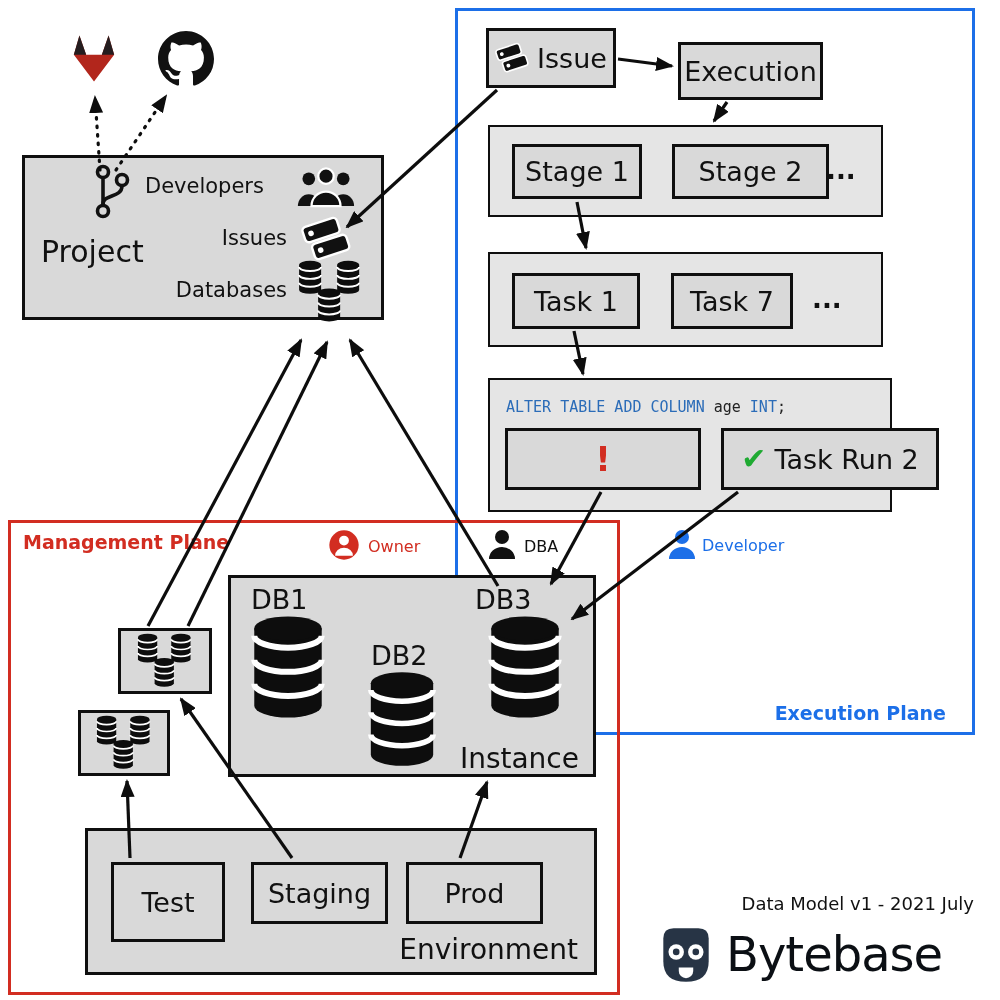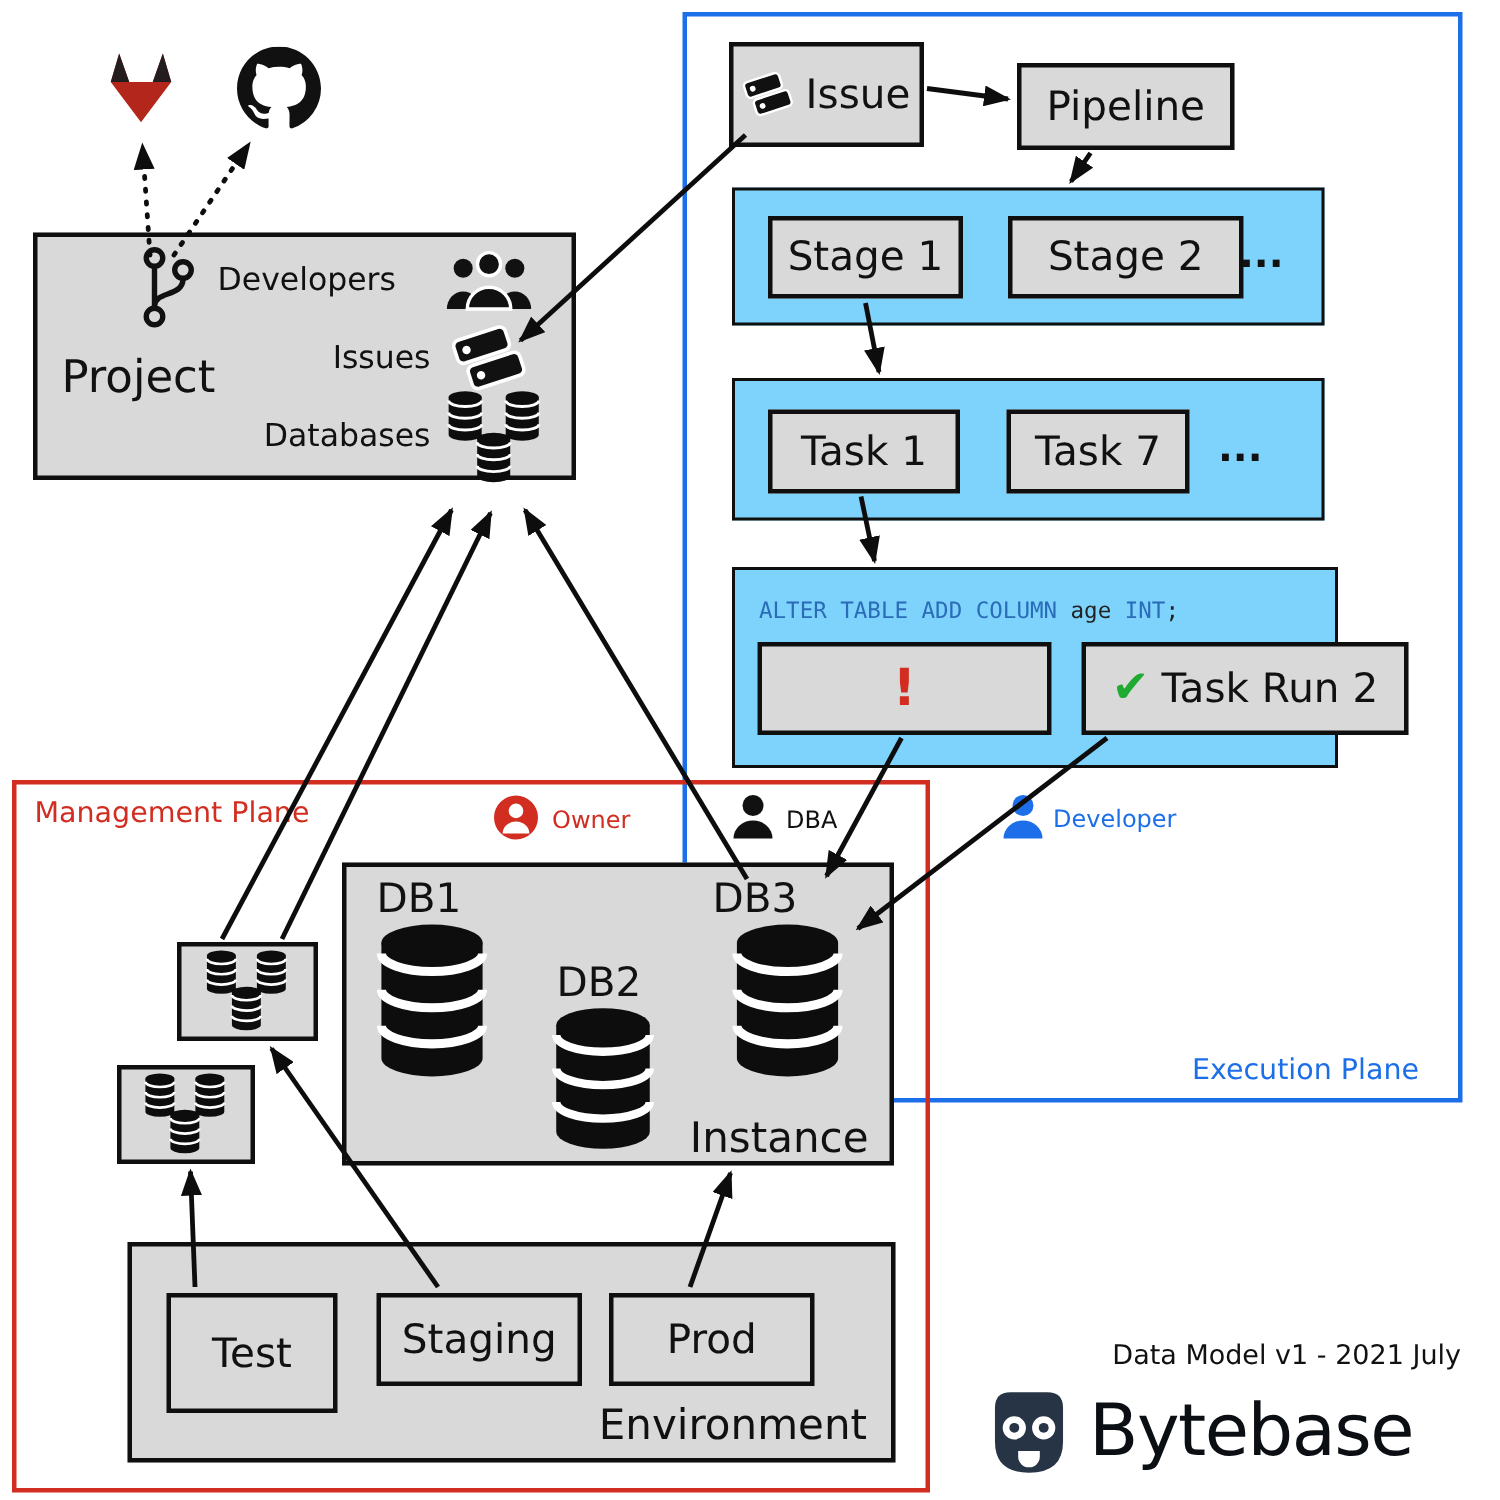--- a/index.html
+++ b/index.html
@@ -2,23 +2,23 @@
 <html><head>
 <meta charset="utf-8">
 <style>
   *{margin:0;padding:0;box-sizing:border-box}
   html,body{width:1000px;height:1000px}
   body{position:relative;background:#fff;font-family:"DejaVu Sans",sans-serif;color:#111;overflow:hidden}
   .abs{position:absolute}
   .plane{position:absolute;background:transparent}
   .plane-exec{border:3px solid #1c6fe8}
   .plane-mgmt{border:3px solid #d22d21}
-  .plane-label{position:absolute;font-size:19px;font-weight:400}
+  .plane-label{position:absolute;font-size:19px;font-weight:700}
   .gbox{position:absolute;background:#d9d9d9;border:3px solid #0f0f0f}
-  .wbox{position:absolute;background:#7dd3fc;border:2.5px solid #0f0f0f}
+  .wbox{position:absolute;background:#e5e5e5;border:2.5px solid #0f0f0f}
   .cbox{display:flex;align-items:center;justify-content:center;gap:8px}
   .box-label{font-size:27px;color:#111;white-space:nowrap}
   .small-label{font-size:21px;color:#111;white-space:nowrap}
   .role-label{font-size:16px;white-space:nowrap}
   .dots{font-size:26px;font-weight:700}
   .sql{position:absolute;font-family:"DejaVu Sans Mono",monospace;font-size:15px;white-space:nowrap}
   .sql .kw{color:#2b6cb8}
   .sql .id{color:#222}
   .glyph-error{color:#d22d21;font-weight:900;font-size:34px;line-height:1}
   .glyph-ok{color:#1faa32;font-weight:900;font-size:30px;line-height:1}
@@ -139,31 +139,31 @@
   </div>
 
   <div class="abs small-label" style="left:120px;top:120px;width:142px;text-align:right">Databases</div>
   <div class="iconbox" style="left:268px;top:102px;width:74px;height:64px">
     <svg width="74" height="64">
         <use href="#sym-db-cluster" width="74" height="64"></use>
       </svg>
   </div>
 </div>
 
-<div class="gbox cbox" style="left:486px;top:28px;width:130px;height:70px">
+<div class="gbox cbox" style="left:486px;top:28px;width:130px;height:60px">
   <span class="iconbox" style="position:static;width:34px;height:34px">
     <svg width="34" height="34">
         <use href="#sym-tags" width="34" height="34"></use>
       </svg>
   </span>
   <span class="box-label">Issue</span>
 </div>
 
 <div class="gbox cbox" style="left:678px;top:42px;width:145px;height:58px">
-  <span class="box-label">Pipeline</span>
+  <span class="box-label">Execution</span>
 </div>
 
 <div class="wbox" style="left:488px;top:125px;width:395px;height:92px">
   <div class="gbox cbox" style="left:22px;top:17px;width:130px;height:55px">
     <span class="box-label">Stage 1</span>
   </div>
   <div class="gbox cbox" style="left:182px;top:17px;width:157px;height:55px">
     <span class="box-label">Stage 2</span>
   </div>
   <span class="abs dots" style="left:336px;top:28px">...</span>

